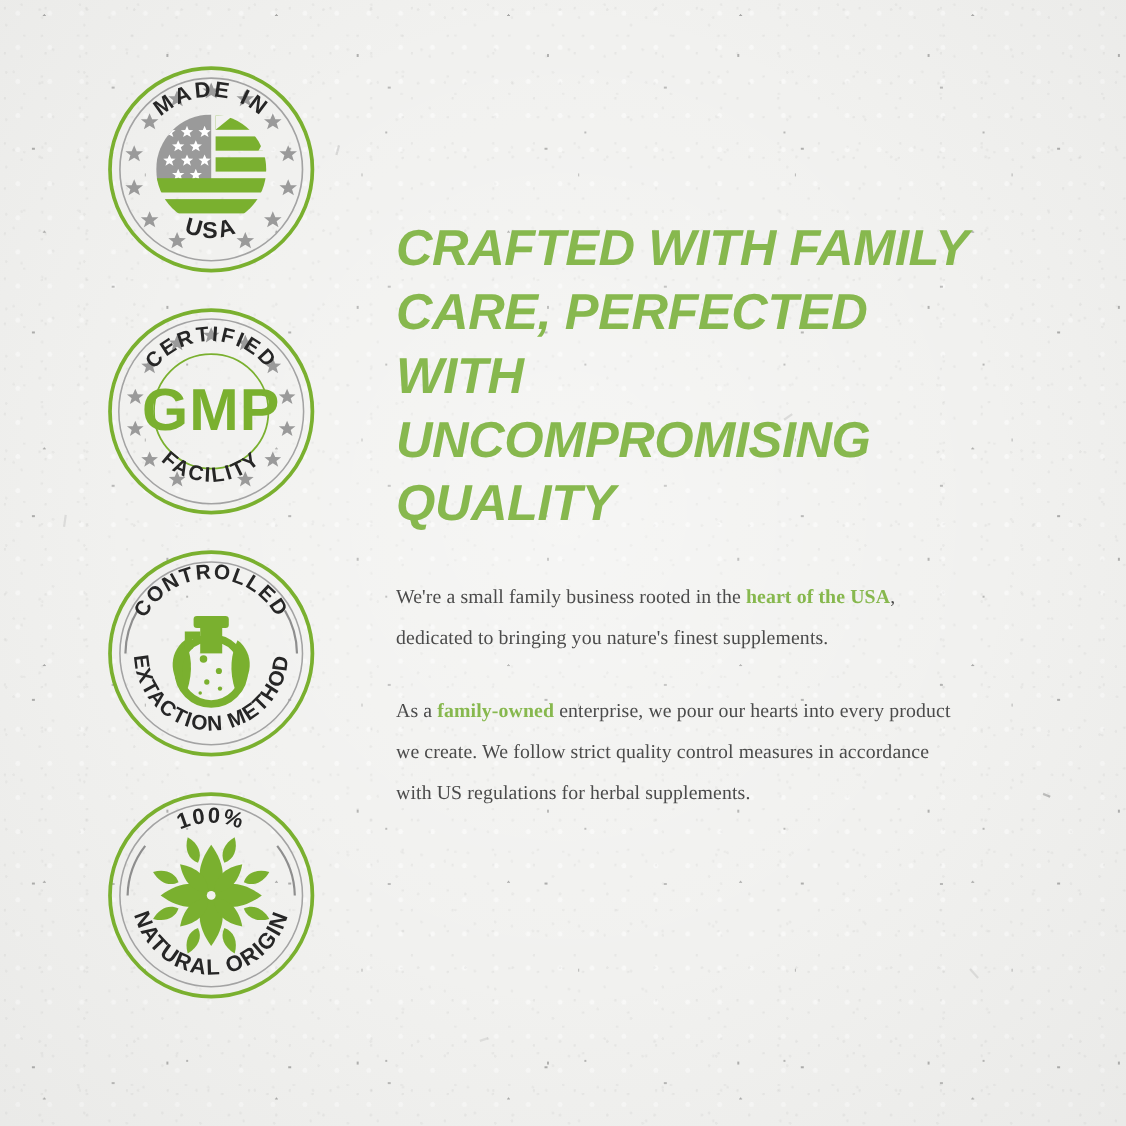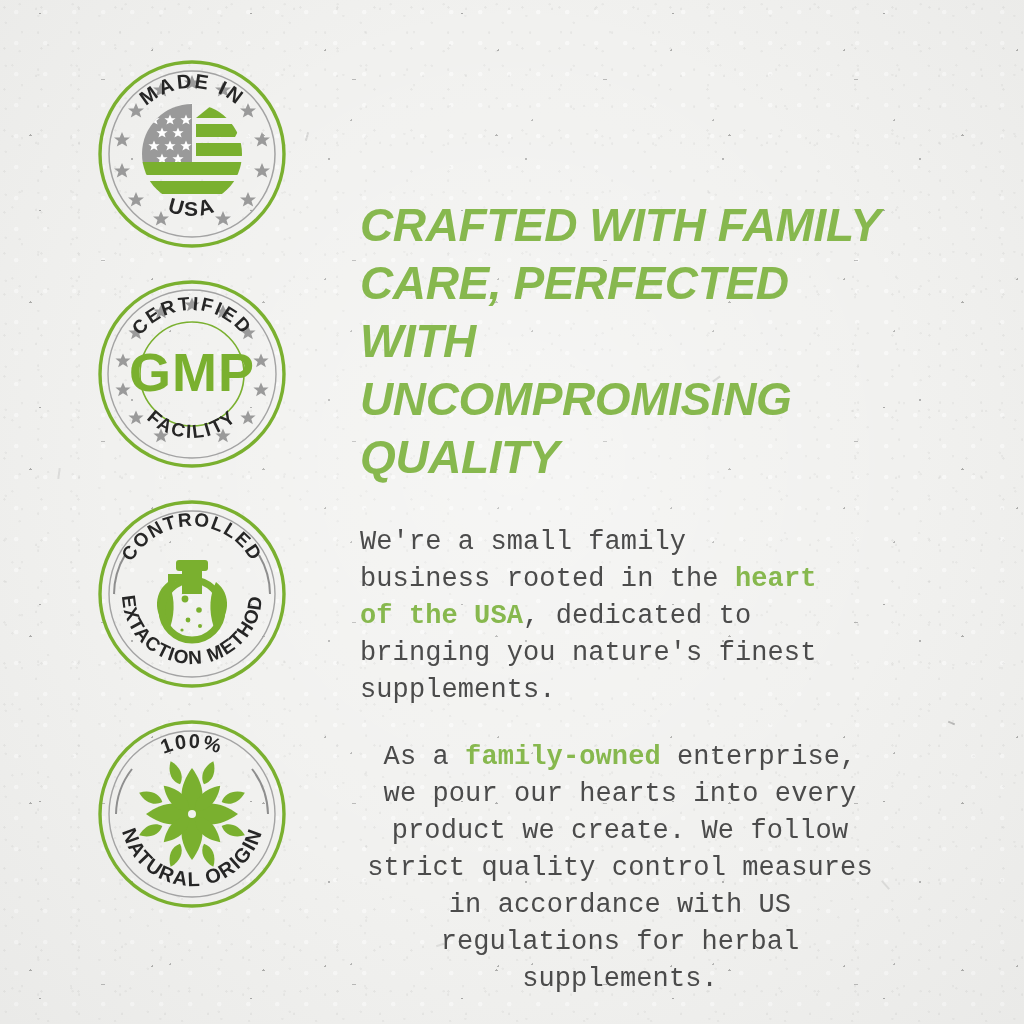--- a/index.html
+++ b/index.html
@@ -60,31 +60,31 @@
     line-height:58px;
     letter-spacing:-0.4px;
     color:#87b84e;
     text-transform:uppercase;
     max-width:556px;
     font-style:italic;
   }
   .body-wrap{margin-top:38px;width:520px;}
   p.para{
     margin:0 0 30px 0;
-    font-family:Liberation Mono, monospace;
+    font-family:Liberation Serif, serif;
     font-weight:normal;
-    font-size:27px;
+    font-size:18px;
     line-height:37px;
     color:#4b4b4b;
     letter-spacing:.1px;
   }
   p.para:last-child{margin-bottom:0;}
   p.para b{color:#87b84e;font-weight:bold;}
   .p1{width:470px;}
-  .p2{width:520px;text-align:center;}
+  .p2{width:520px;}
 </style>
 </head>
 <body>
 
 <div id="page">
 
   <div class="tex grain"></div>
   <div class="tex speck"></div>
   <div class="tex vign"></div>
 

